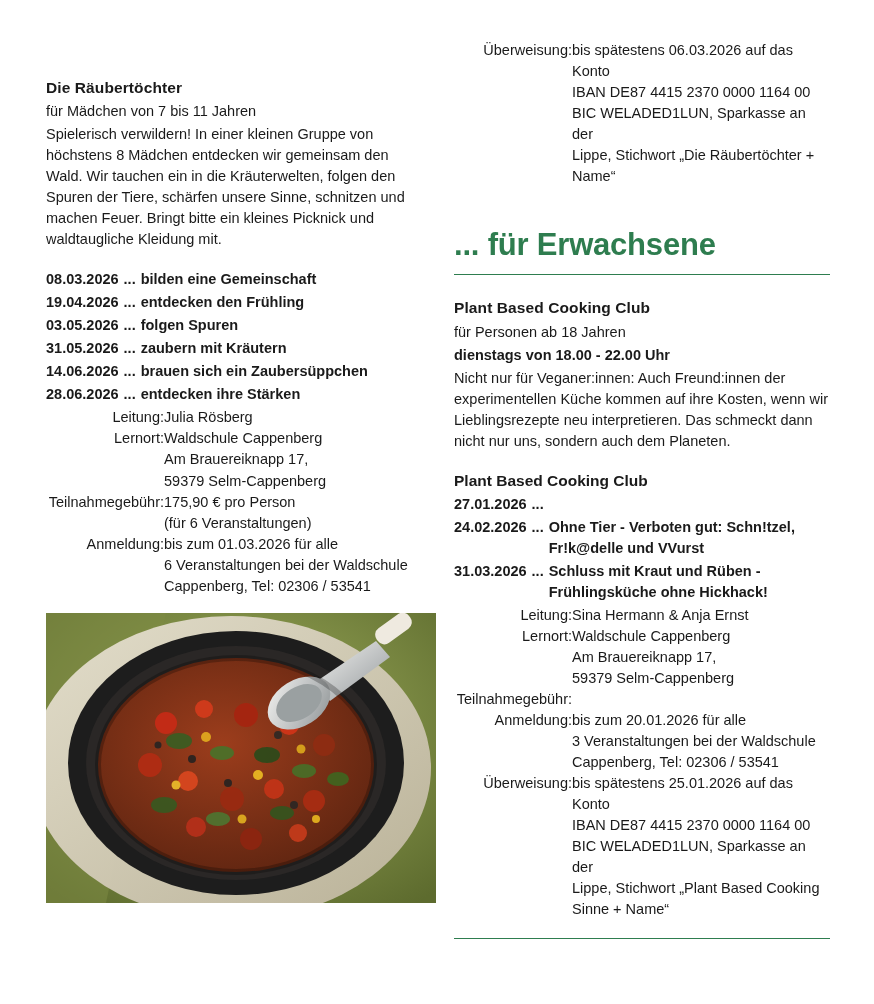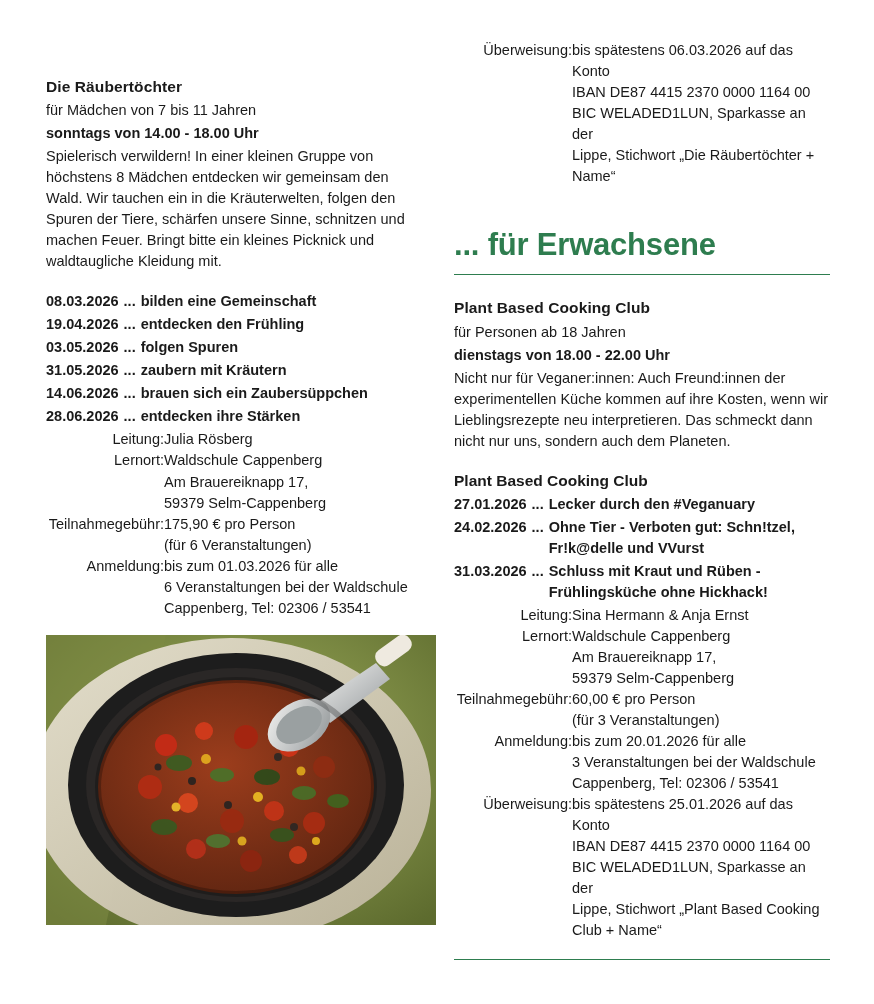--- a/index.html
+++ b/index.html
@@ -118,21 +118,20 @@
 </style>
 </head>
 <body>
 
 <div class="page">
   <div class="cols">
 
     <div class="col">
       <h2 class="section-title">Die Räubertöchter</h2>
       <p class="sub">für Mädchen von 7 bis 11 Jahren</p>
-      <p class="sub-bold">sonntags von 14.00 - 18.00 Uhr</p>
       <p class="para">Spielerisch verwildern! In einer kleinen Gruppe von höchstens 8 Mädchen entdecken wir gemeinsam den Wald. Wir tauchen ein in die Kräuterwelten, folgen den Spuren der Tiere, schärfen unsere Sinne, schnitzen und machen Feuer. Bringt bitte ein kleines Picknick und waldtaugliche Kleidung mit.</p>
 
       <div class="dates">
         <div class="date-row">
           <span class="d">08.03.2026</span>
           <span class="sep">...</span>
           <span class="t">bilden eine Gemeinschaft</span>
         </div>
         <div class="date-row">
           <span class="d">19.04.2026</span>
@@ -288,21 +287,20 @@
       <p class="para">Nicht nur für Veganer:innen: Auch Freund:innen der experimentellen Küche kommen auf ihre Kosten, wenn wir Lieblingsrezepte neu interpretieren. Das schmeckt dann nicht nur uns, sondern auch dem Planeten.</p>
 
       <div class="block-gap"></div>
 
       <div class="club-head">Plant Based Cooking Club</div>
 
       <div>
         <div class="date-row">
           <span class="d">27.01.2026</span>
           <span class="sep">...</span>
-          <span class="t">Lecker durch den #Veganuary</span>
         </div>
         <div class="date-row">
           <span class="d">24.02.2026</span>
           <span class="sep">...</span>
           <span class="t">Ohne Tier - Verboten gut: Schn!tzel, Fr!k@delle und VVurst</span>
         </div>
         <div class="date-row">
           <span class="d">31.03.2026</span>
           <span class="sep">...</span>
           <span class="t">Schluss mit Kraut und Rüben - Frühlingsküche ohne Hickhack!</span>
@@ -319,41 +317,37 @@
         <div class="info-row">
           <span class="lbl">Lernort:</span>
           <span class="val">
             <div>Waldschule Cappenberg</div>
             <div>Am Brauereiknapp 17,</div>
             <div>59379 Selm-Cappenberg</div>
           </span>
         </div>
         <div class="info-row">
           <span class="lbl">Teilnahmegebühr:</span>
-          <span class="val">
-            <div>60,00 € pro Person</div>
-            <div>(für 3 Veranstaltungen)</div>
-          </span>
         </div>
         <div class="info-row">
           <span class="lbl">Anmeldung:</span>
           <span class="val">
             <div>bis zum 20.01.2026 für alle</div>
             <div>3 Veranstaltungen bei der Waldschule</div>
             <div>Cappenberg, Tel: 02306 / 53541</div>
           </span>
         </div>
         <div class="info-row">
           <span class="lbl">Überweisung:</span>
           <span class="val">
             <div>bis spätestens 25.01.2026 auf das Konto</div>
             <div>IBAN DE87 4415 2370 0000 1164 00</div>
             <div>BIC WELADED1LUN, Sparkasse an der</div>
             <div>Lippe, Stichwort „Plant Based Cooking</div>
-            <div>Club + Name“</div>
+            <div>Sinne + Name“</div>
           </span>
         </div>
       </div>
 
       <hr class="rule-bottom">
     </div>
 
   </div>
 </div>
 

